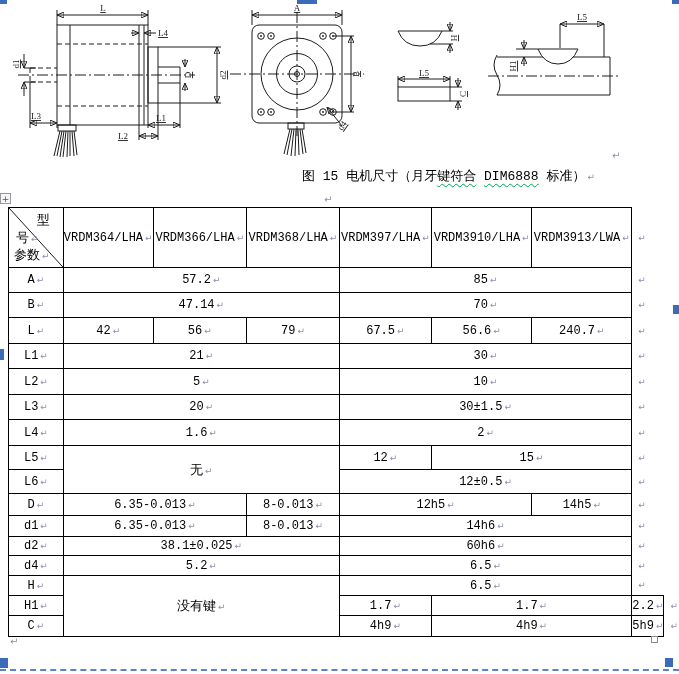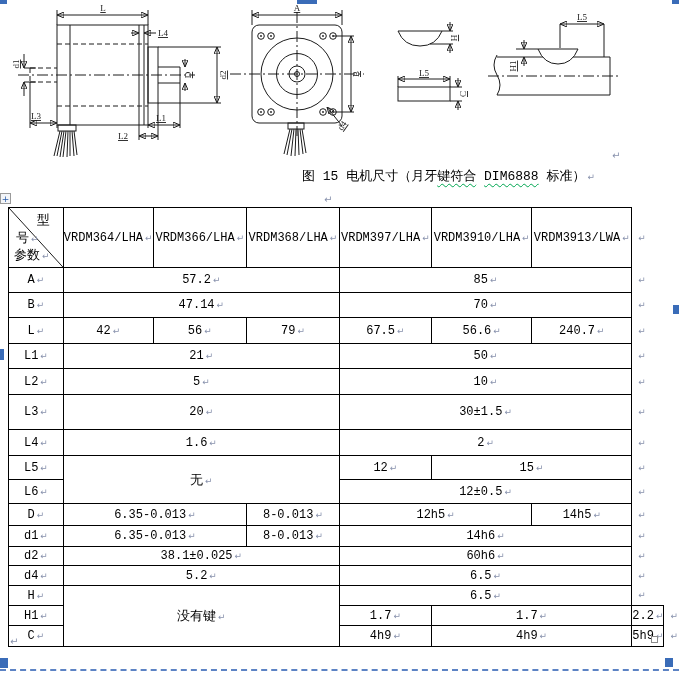--- a/index.html
+++ b/index.html
@@ -254,30 +254,30 @@
         <td><span>56</span><span class="rm">↵</span></td>
         <td><span>79</span><span class="rm">↵</span></td>
         <td><span>67.5</span><span class="rm">↵</span></td>
         <td><span>56.6</span><span class="rm">↵</span></td>
         <td><span>240.7</span><span class="rm">↵</span></td>
         <td class="ghost"><span class="rm">↵</span></td>
       </tr>
       <tr style="height:25px">
         <td><span>L1</span><span class="rm">↵</span></td>
         <td colspan="3"><span>21</span><span class="rm">↵</span></td>
-        <td colspan="3"><span>50</span><span class="rm">↵</span></td>
+        <td colspan="3"><span>30</span><span class="rm">↵</span></td>
         <td class="ghost"><span class="rm">↵</span></td>
       </tr>
       <tr style="height:26px">
         <td><span>L2</span><span class="rm">↵</span></td>
         <td colspan="3"><span>5</span><span class="rm">↵</span></td>
         <td colspan="3"><span>10</span><span class="rm">↵</span></td>
         <td class="ghost"><span class="rm">↵</span></td>
       </tr>
-      <tr style="height:35px">
+      <tr style="height:25px">
         <td><span>L3</span><span class="rm">↵</span></td>
         <td colspan="3"><span>20</span><span class="rm">↵</span></td>
         <td colspan="3"><span>30±1.5</span><span class="rm">↵</span></td>
         <td class="ghost"><span class="rm">↵</span></td>
       </tr>
       <tr style="height:26px">
         <td><span>L4</span><span class="rm">↵</span></td>
         <td colspan="3"><span>1.6</span><span class="rm">↵</span></td>
         <td colspan="3"><span>2</span><span class="rm">↵</span></td>
         <td class="ghost"><span class="rm">↵</span></td>

